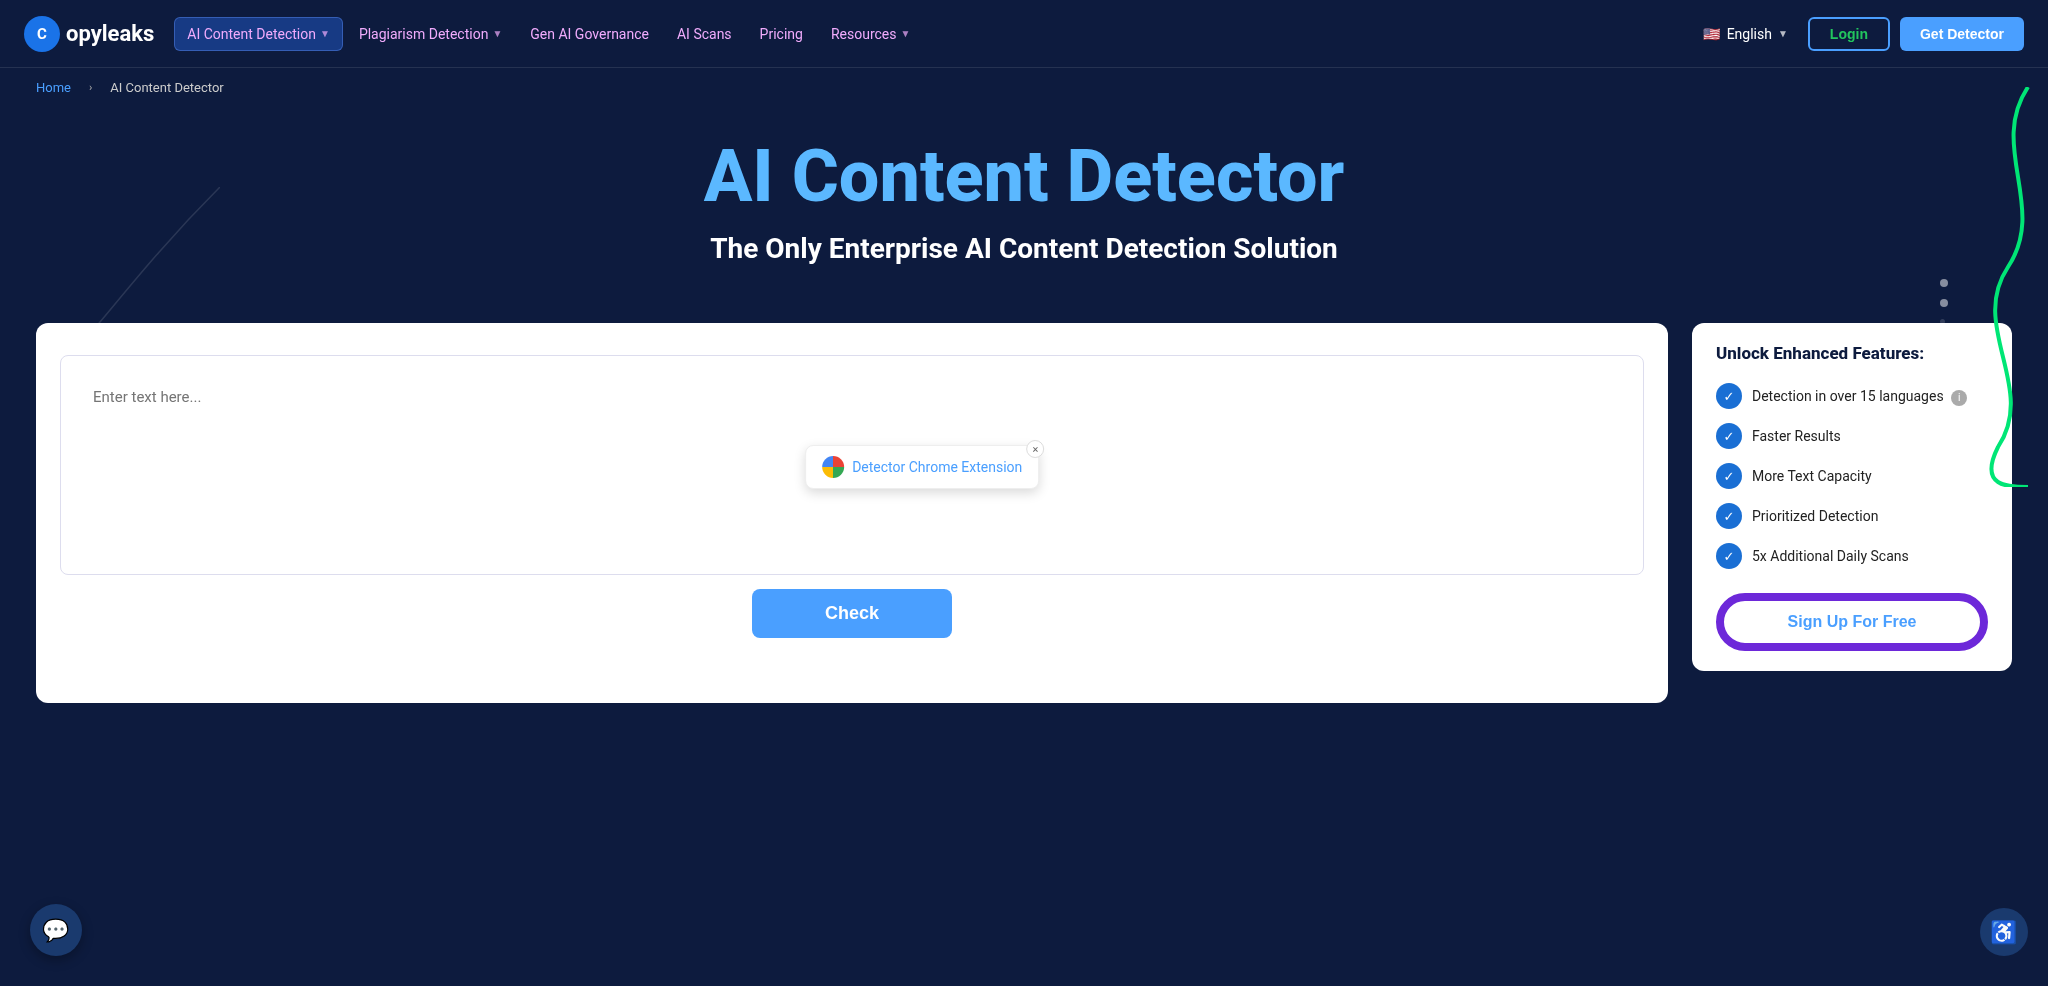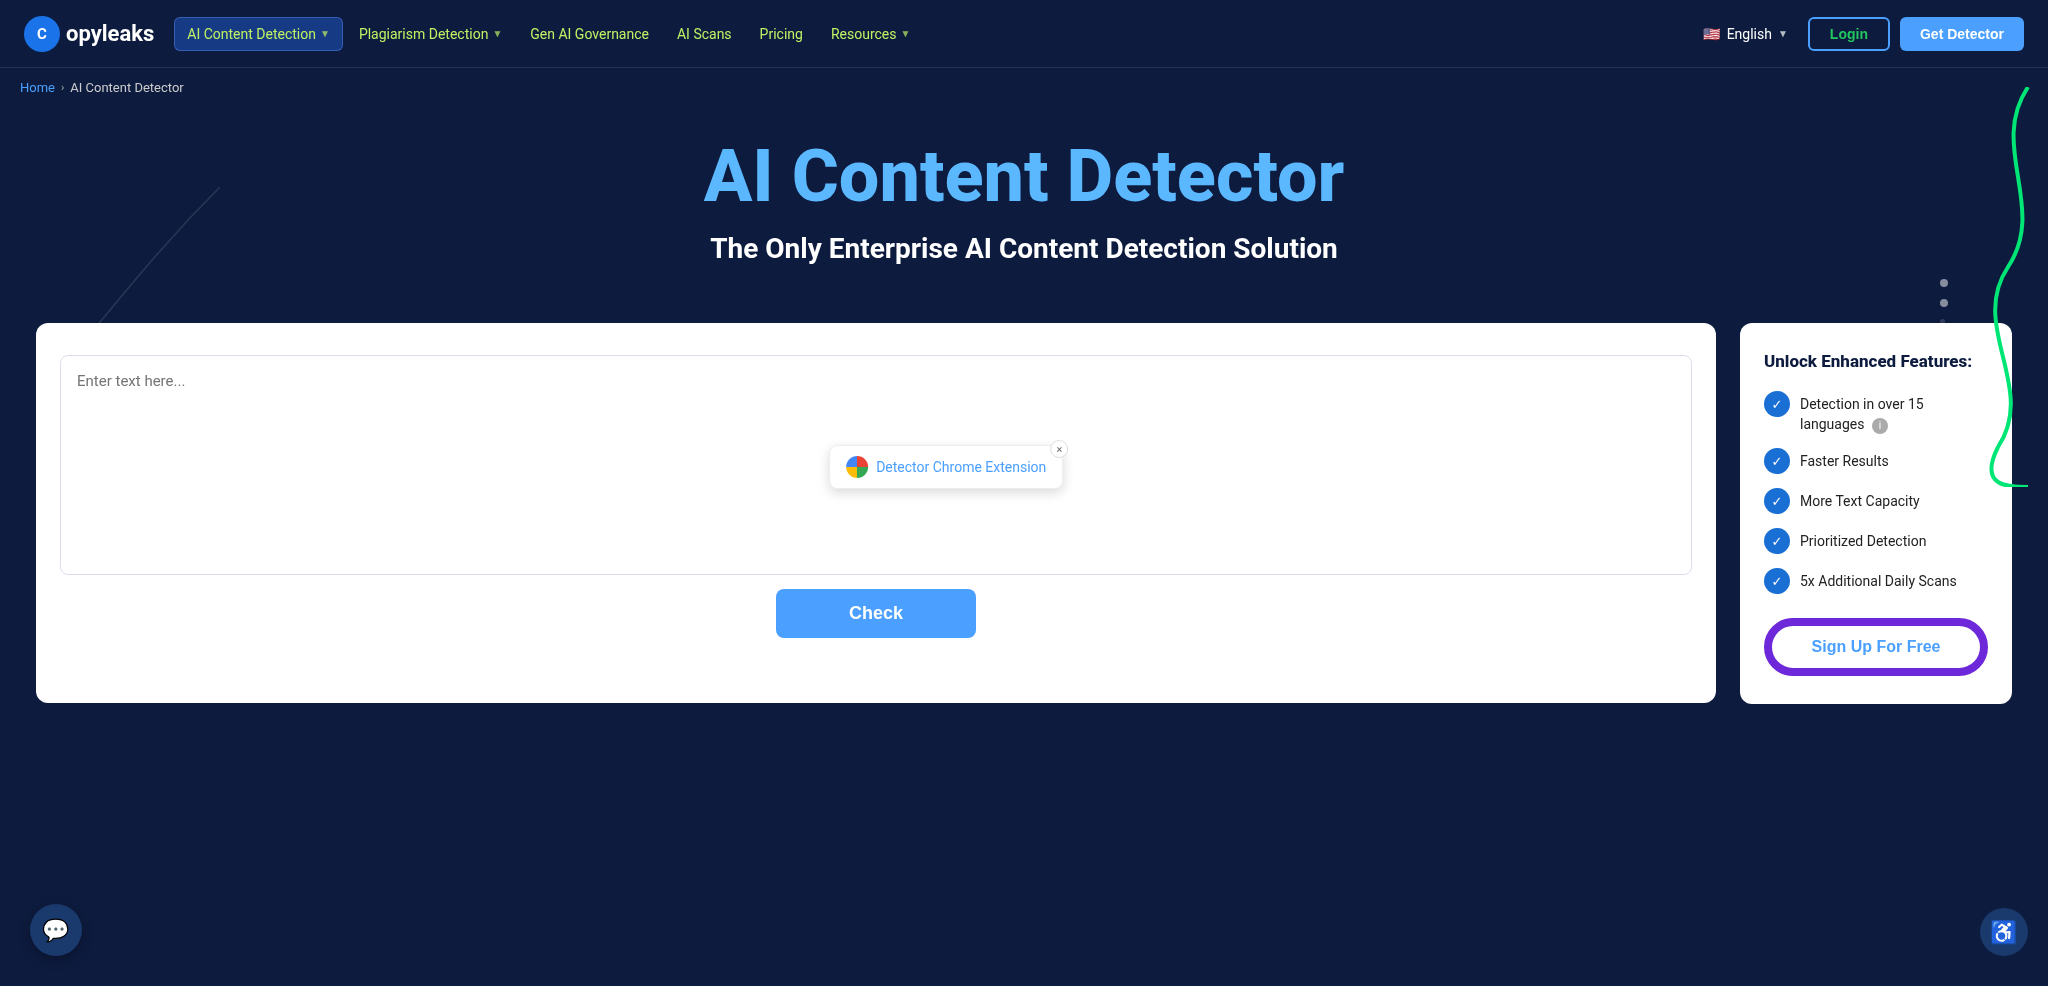--- a/index.html
+++ b/index.html
@@ -35,21 +35,21 @@
       display: flex; align-items: center; justify-content: center;
       font-weight: 700; font-size: 15px; color: #fff;
     }
     .logo-text {
       font-size: 22px; font-weight: 700; color: #fff;
     }
     .nav-items {
       display: flex; align-items: center; gap: 4px; flex: 1;
     }
     .nav-item {
-      color: #bef264;
+      color: #f0abfc;
       font-size: 14px;
       padding: 8px 12px;
       border-radius: 6px;
       cursor: pointer;
       display: flex; align-items: center; gap: 4px;
       white-space: nowrap;
     }
     .nav-item.active {
       background: rgba(30,80,180,0.6);
       border: 1px solid rgba(100,150,255,0.4);
@@ -81,22 +81,22 @@
       border-radius: 6px;
       color: #fff;
       padding: 9px 20px;
       font-size: 14px;
       font-weight: 600;
       cursor: pointer;
     }
 
     
     .breadcrumb {
-      padding: 12px 20px;
-      display: flex; align-items: center; gap: 6px;
+      padding: 12px 36px;
+      display: flex; align-items: center; gap: 18px;
       font-size: 13px;
     }
     .breadcrumb-home { color: #4a9fff; cursor: pointer; }
     .breadcrumb-sep { color: #aaa; font-size: 11px; }
     .breadcrumb-current { color: #ccc; }
 
     
     .hero {
       text-align: center;
       padding: 30px 40px 40px;
@@ -205,21 +205,21 @@
     .textarea-wrap {
       position: relative;
       clear: both;
       margin-top: 8px;
     }
     .text-input {
       width: 100%;
       height: 220px;
       border: 1px solid #dde;
       border-radius: 8px;
-      padding: 16px;
+      padding: 32px;
       font-size: 15px;
       color: #999;
       resize: none;
       font-family: inherit;
       outline: none;
     }
     .chrome-ext-popup {
       position: absolute;
       top: 50%;
       left: 50%;
@@ -262,22 +262,22 @@
       font-weight: 700;
       padding: 14px 60px;
       cursor: pointer;
       width: 200px;
     }
 
     
     .features-card {
       background: #fff;
       border-radius: 12px;
-      padding: 28px 24px;
-      width: 272px;
+      padding: 20px 24px;
+      width: 320px;
       color: #222;
       flex-shrink: 0;
     }
     .features-title {
       font-size: 17px;
       font-weight: 800;
       color: #0d1b3e;
       margin-bottom: 20px;
     }
     .feature-item {

